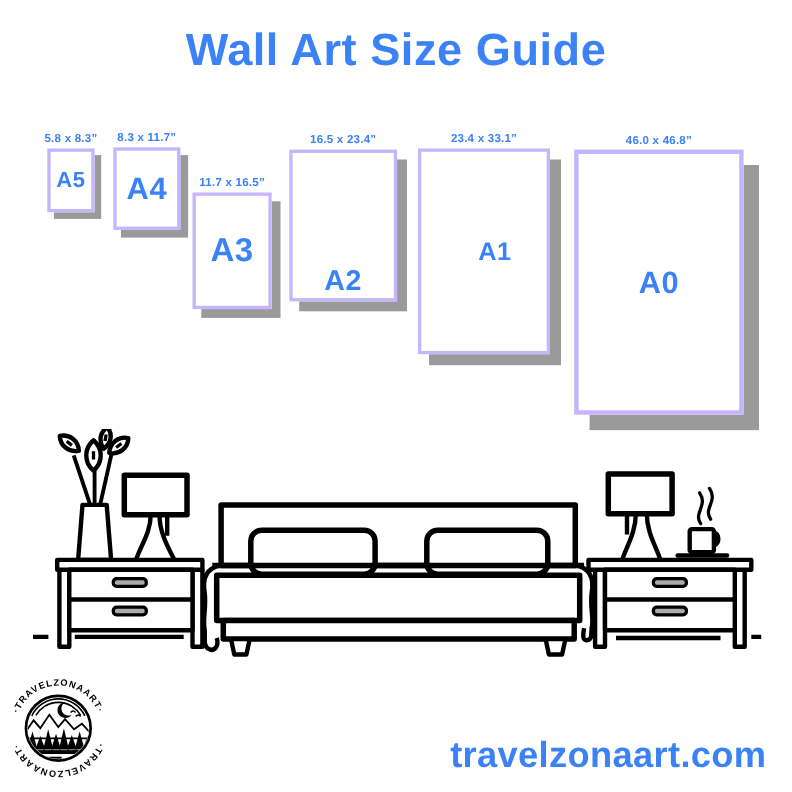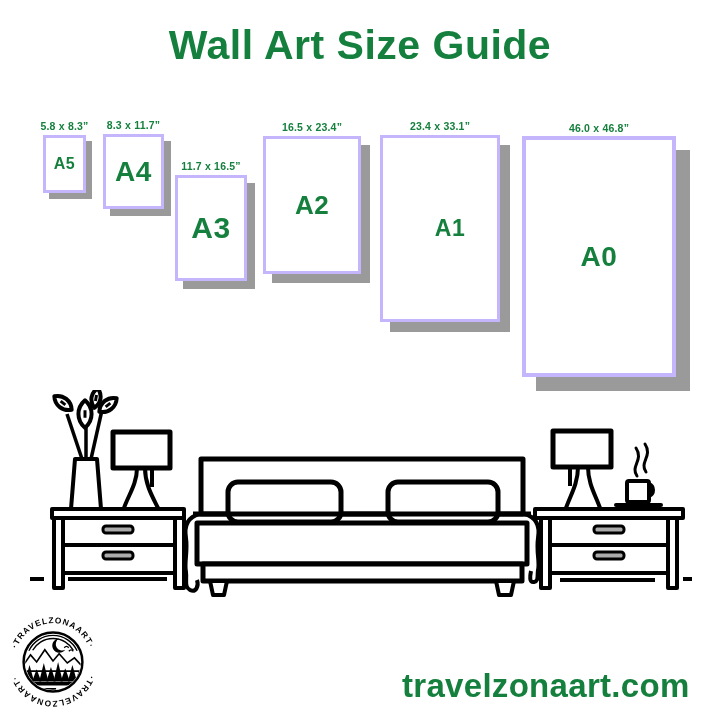--- a/index.html
+++ b/index.html
@@ -1,61 +1,61 @@
 <!DOCTYPE html>
 <html><head>
 <meta charset="utf-8">
 <style>
   html,body { margin:0; padding:0; background:#fff; }
   .page {
     position:relative; width:720px; height:716px; background:#fff;
-    font-family:"Liberation Sans", sans-serif; overflow:hidden; color:#15803d;
+    font-family:"Liberation Sans", sans-serif; overflow:hidden; color:#3b82f6;
   }
   .title {
     position:absolute; top:22px; left:0; width:720px; margin:0;
     text-align:center; font-size:41px; font-weight:800; letter-spacing:0.5px;
   }
   .frame {
     position:absolute; box-sizing:border-box; background:#fff;
     border:8px solid #c4b5fd; display:flex; align-items:center; justify-content:center;
   }
   .size-label {
     position:absolute; top:-18px; left:-40px; right:-40px; text-align:center;
     font-weight:700; font-size:10.5px; letter-spacing:0.2px; white-space:nowrap;
   }
   .frame-letter { font-weight:700; letter-spacing:0.5px; }
   .scene { position:absolute; left:0; top:390px; width:720px; height:218px; }
   .logo  { position:absolute; left:5px; top:614px; width:96px; height:96px; }
   .badge-text { font-weight:700; font-size:8.2px; letter-spacing:1px; fill:#000; }
   .website {
     position:absolute; top:667px; left:402px; width:302px;
-    font-size:33px; font-weight:700; letter-spacing:0.3px;
+    text-align:center; font-size:33px; font-weight:700; letter-spacing:0.3px;
   }
 </style>
 </head>
 <body>
 
 <div class="page">
 
   <h1 class="title">Wall Art Size Guide</h1>
 
   <div id="frames">
       <div class="frame" style="left: 43px; top: 135px; width: 43px; height: 58px; border-width: 3px; box-shadow: rgb(154, 154, 154) 6px 6px 0px 0px;">
         <div class="size-label">5.8 x 8.3”</div>
-        <div class="frame-letter" style="font-size: 16px;">A5</div>
+        <div class="frame-letter" style="font-size: 20px;">A5</div>
       </div>
       <div class="frame" style="left: 103px; top: 134px; width: 61px; height: 75px; border-width: 3px; box-shadow: rgb(154, 154, 154) 7px 7px 0px 0px;">
         <div class="size-label">8.3 x 11.7”</div>
         <div class="frame-letter" style="font-size: 28px; text-align: center;">A4</div>
       </div>
       <div class="frame" style="left: 175px; top: 135px; width: 72px; height: 106px; border-width: 3px; box-shadow: rgb(154, 154, 154) 8px 8px 0px 0px; margin-top: 40px;">
         <div class="size-label">11.7 x 16.5”</div>
         <div class="frame-letter" style="font-size: 30px;">A3</div>
       </div>
-      <div class="frame" style="left: 263px; top: 136px; width: 98px; height: 138px; border-width: 3.5px; box-shadow: rgb(154, 154, 154) 9px 9px 0px 0px;">
+      <div class="frame" style="left: 263px; top: 136px; width: 98px; height: 138px; border-width: 3.5px; box-shadow: rgb(154, 154, 154) 9px 9px 0px 0px; align-items: flex-end;">
         <div class="size-label">16.5 x 23.4”</div>
         <div class="frame-letter" style="font-size: 26px;">A2</div>
       </div>
       <div class="frame" style="left: 380px; top: 135px; width: 120px; height: 187px; border-width: 3.5px; box-shadow: rgb(154, 154, 154) 10px 10px 0px 0px; padding-left: 20px;">
         <div class="size-label">23.4 x 33.1”</div>
         <div class="frame-letter" style="font-size: 23px;">A1</div>
       </div>
       <div class="frame" style="left: 522px; top: 136px; width: 154px; height: 241px; border-width: 4px; box-shadow: rgb(154, 154, 154) 14px 14px 0px 0px;">
         <div class="size-label">46.0 x 46.8”</div>
         <div class="frame-letter" style="font-size: 28px;">A0</div>

